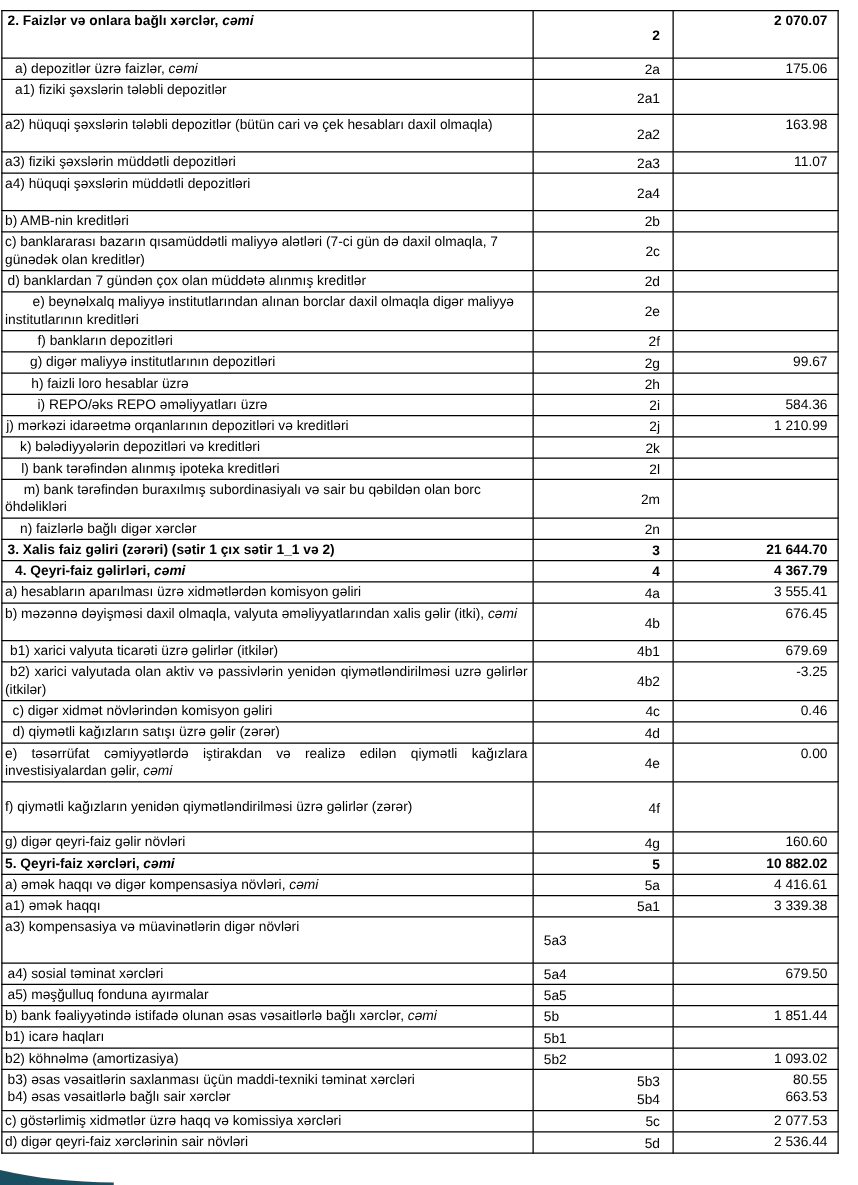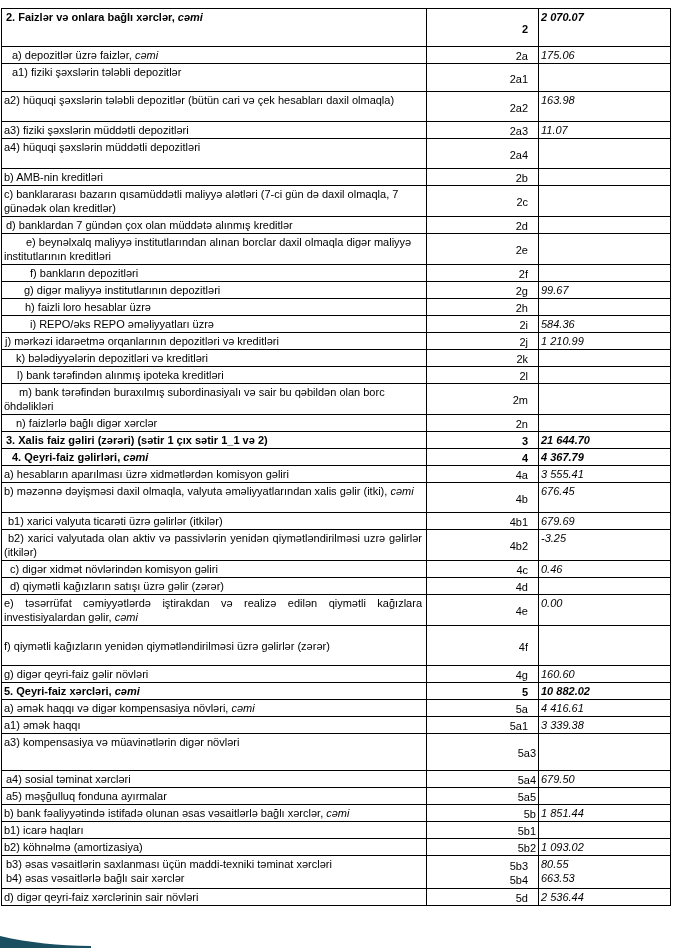--- a/index.html
+++ b/index.html
@@ -13,22 +13,22 @@
     position:absolute;left:1px;top:8px;width:669px;
     border-collapse:collapse;table-layout:fixed;
   }
   table.fin td{
     border:1px solid #000000;
     font-size:11px;line-height:14px;
     overflow:hidden;
   }
   td.desc{vertical-align:top;padding:1px 4px 1px 2px;}
   td.code{vertical-align:middle;text-align:right;padding:2px 10px 0 2px;}
-  td.code.left{text-align:right;padding:2px 2px 0 8px;}
-  td.val{vertical-align:top;padding:1px 8px 0 2px;font-style:italic;}
+  td.code.left{text-align:left;padding:2px 2px 0 8px;}
+  td.val{vertical-align:top;text-align:right;padding:1px 8px 0 2px;}
   tr.bold td{font-weight:700;}
   td.desc.justify{text-align:justify;}
   td.desc.vmid{vertical-align:middle;}
   .swoosh{position:absolute;left:0;bottom:0;width:92px;height:13px;}
 </style>
 </head>
 <body>
 
 <table class="fin">
   <colgroup>
@@ -240,20 +240,25 @@
         <td class="code">
           <div>5b3</div>
           <div>5b4</div>
         </td>
         <td class="val">
           <div>80.55</div>
           <div>663.53</div>
         </td>
       </tr>
       <tr style="height: 16px;">
+        <td class="desc" style="text-indent: 0px;">c) göstərlimiş xidmətlər üzrə haqq və komissiya xərcləri</td>
+        <td class="code">5c</td>
+        <td class="val">2 077.53</td>
+      </tr>
+      <tr style="height: 16px;">
         <td class="desc" style="text-indent: 0px;">d) digər qeyri-faiz xərclərinin sair növləri</td>
         <td class="code">5d</td>
         <td class="val">2 536.44</td>
       </tr>
     </tbody>
 </table>
 
 <svg class="swoosh" viewBox="0 0 92 13" preserveAspectRatio="none">
   <path d="M0,1 C30,8 58,10.5 91,11 L91,13 L0,13 Z" fill="#1a4f62"></path>
 </svg>

